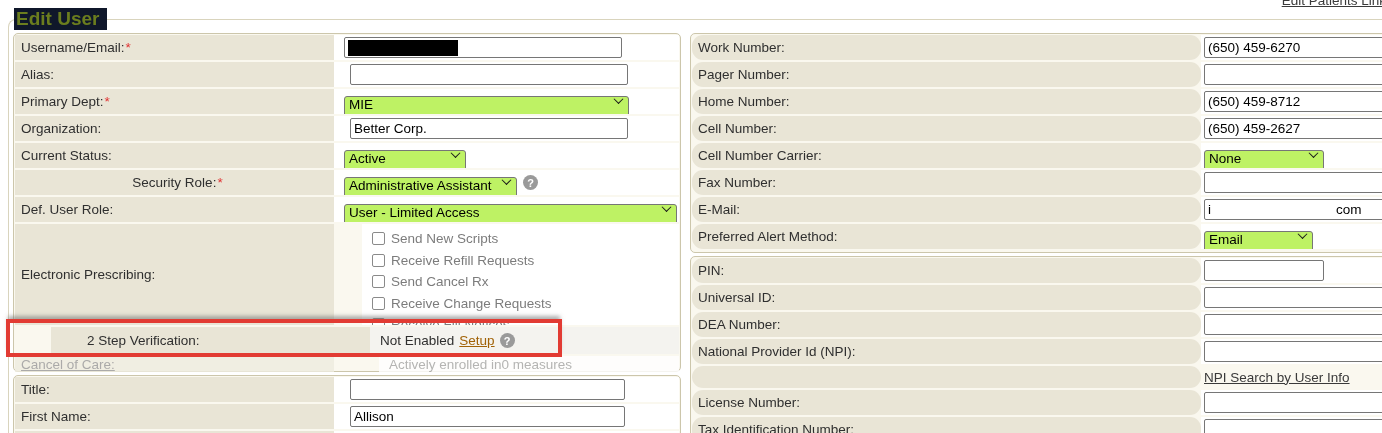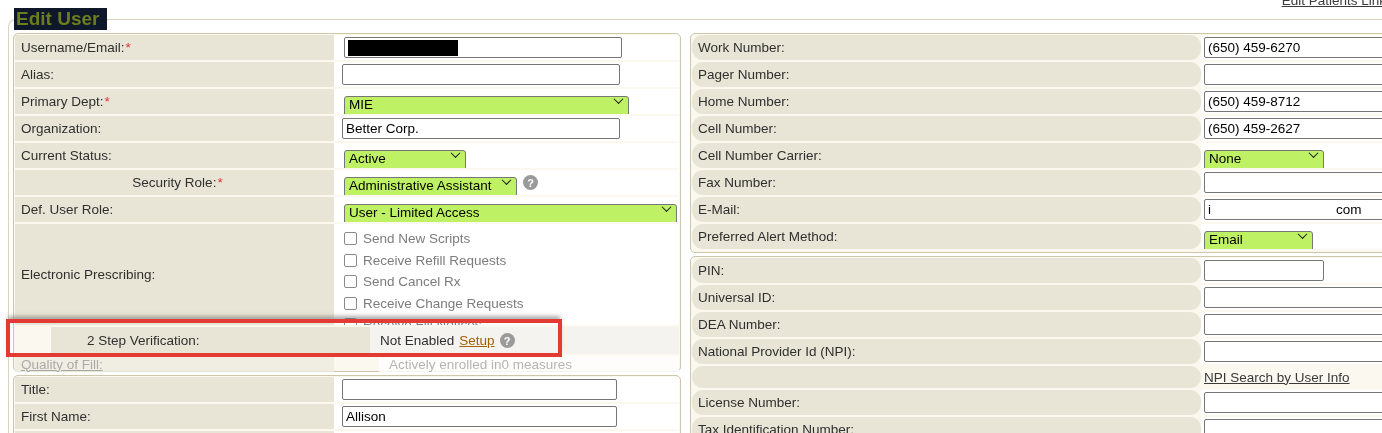--- a/index.html
+++ b/index.html
@@ -27,38 +27,38 @@
   .lbl { background:#e9e5d6; padding-left:6px; display:flex; align-items:center; flex:none; }
   .val { background:#fff; flex:1; display:flex; align-items:center; position:relative; overflow:hidden; }
   .p-left-1 .lbl, .p-left-2 .lbl { width:319px; }
   .p-right-1 .lbl, .p-right-2 .lbl { width:509px;border-radius:11px; }
   .row, .lbl, .val { height:25px; }
   .req { color:#e03030; margin-left:1px; }
 
   
   .tinput { height:21px; border:1px solid #767676; border-radius:2px; background:#fff;
     font-family:inherit; font-size:13.5px; color:#000; padding:0 3px; outline:none; }
-  .p-left-1 .tinput, .p-left-2 .tinput { width:278px; margin-left:8px; }
+  .p-left-1 .tinput, .p-left-2 .tinput { width:278px; margin-left:16px; }
   .p-right-1 .tinput, .p-right-2 .tinput { width:236px; margin-left:3px; }
   .sel { height:22px; border:1px solid #767676; border-radius:3px; background:#bef264;
     display:flex; align-items:flex-start; padding:0 6px 0 4px; color:#000;margin-top:11px; }
   .sel .txt { flex:1; white-space:nowrap; overflow:hidden; }
   .chev { width:7px; height:7px; border-right:1.7px solid #1a1a1a; border-bottom:1.7px solid #1a1a1a;
     transform:rotate(45deg) translate(-1px,-1px); flex:none; margin-left:8px; }
   .help { width:15px; height:15px; border-radius:50%; background:#9a9a9a; color:#fff;
     font-size:11px; font-weight:bold; display:inline-flex; align-items:center; justify-content:center; flex:none; }
 
   
   .inwrap { position:relative; margin-left:10px; }
   .inwrap .tinput { margin-left:0; }
   .redact { position:absolute; left:4px; top:3px; width:110px; height:16px; background:#000; }
 
   
   .row-eps, .row-eps .lbl, .row-eps .val { height:101px; }
-  .row-eps .val { display:block; padding:4px 0 0 10px; overflow:hidden; }
+  .row-eps .val { display:block; padding:4px 0 0 10px; overflow:hidden;margin-left:28px; }
   .cbline { display:flex; align-items:center; height:21.5px; color:#7c7c7c; }
   .cb { width:13px; height:13px; border:1px solid #8a8a8a; border-radius:2px; background:#fff; margin-right:6px; flex:none; }
 
   
   .row-2step, .row-2step .lbl, .row-2step .val { height:27px;padding-left:36px; }
   .row-2step .val { padding-left:10px; gap:5px; background:#f4f3ef; }
   .row-2step .val a { color:#a16207; text-decoration:underline; }
   .annotation { position:absolute; left:6px; top:319px; width:556px; height:38px;
     border:4px solid #e23b33; z-index:9; pointer-events:none;
     box-shadow:0 -5px 4px -2px rgba(110,110,110,.55); }
@@ -206,21 +206,21 @@
         </div>
       <div class="val">
         <span>Not Enabled</span>
         <a href="#">Setup</a>
         <span class="help">?</span>
       </div>
     </div>
 
     <div class="row row-qoc">
       <div class="lbl">
-          <span>Quality of Fill:</span>
+          <span>Cancel of Care:</span>
         </div>
       <div class="val">
           <span>Actively enrolled in0 measures</span>
         </div>
     </div>
   </div>
 
   <div class="annotation"></div>
 
   <div class="panel p-left-2">

